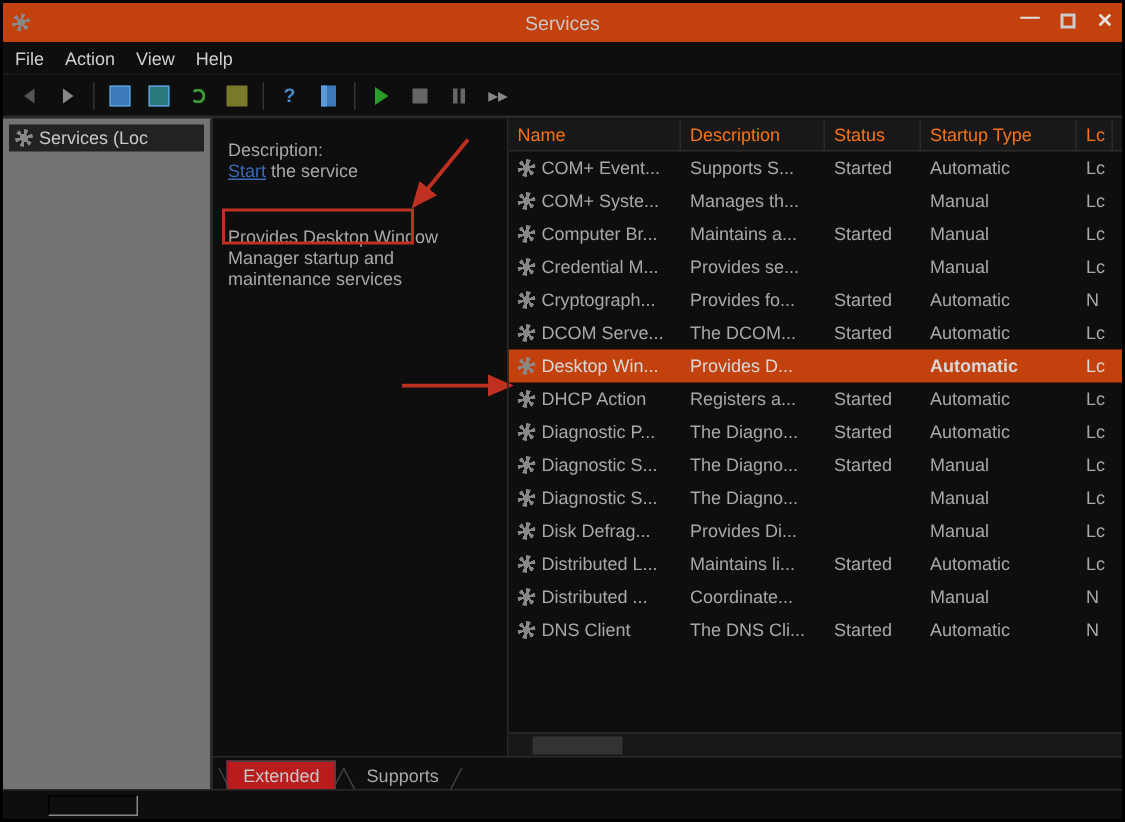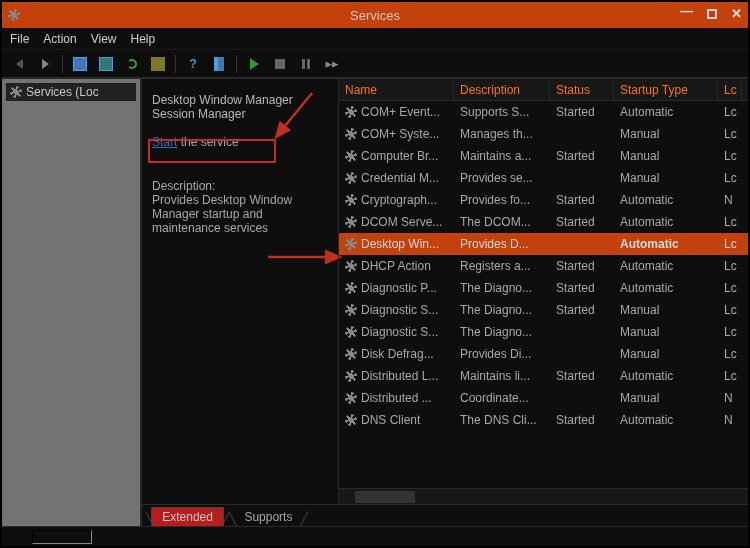--- a/index.html
+++ b/index.html
@@ -275,25 +275,24 @@
     <div class="tree-item">
       <span class="gear-ico"></span>
       <span>Services (Loc</span>
     </div>
   </div>
 
   <div class="right-pane">
     <div class="right-body">
 
       <div class="detail-pane">
-        <div class="svc-name">Desktop Window Manager Session Manager</div>
+        <div>Description:</div>
         <div style="margin-bottom:30px">
           <span class="start-link">Start</span><span> the service</span>
         </div>
-        <div>Description:</div>
         <div>Provides Desktop Window Manager startup and maintenance services</div>
 
         <div class="red-box" style="left:6px; top:60px; width:128px; height:24px;"></div>
 
         <svg class="arrow-svg" style="left:120px; top:8px;" width="60" height="60">
           <defs>
               <marker id="ah1" markerWidth="8" markerHeight="8" refX="6" refY="3" orient="auto">
                 <path d="M0,0 L7,3 L0,6 Z" fill="#c03020"></path>
               </marker>
             </defs>

